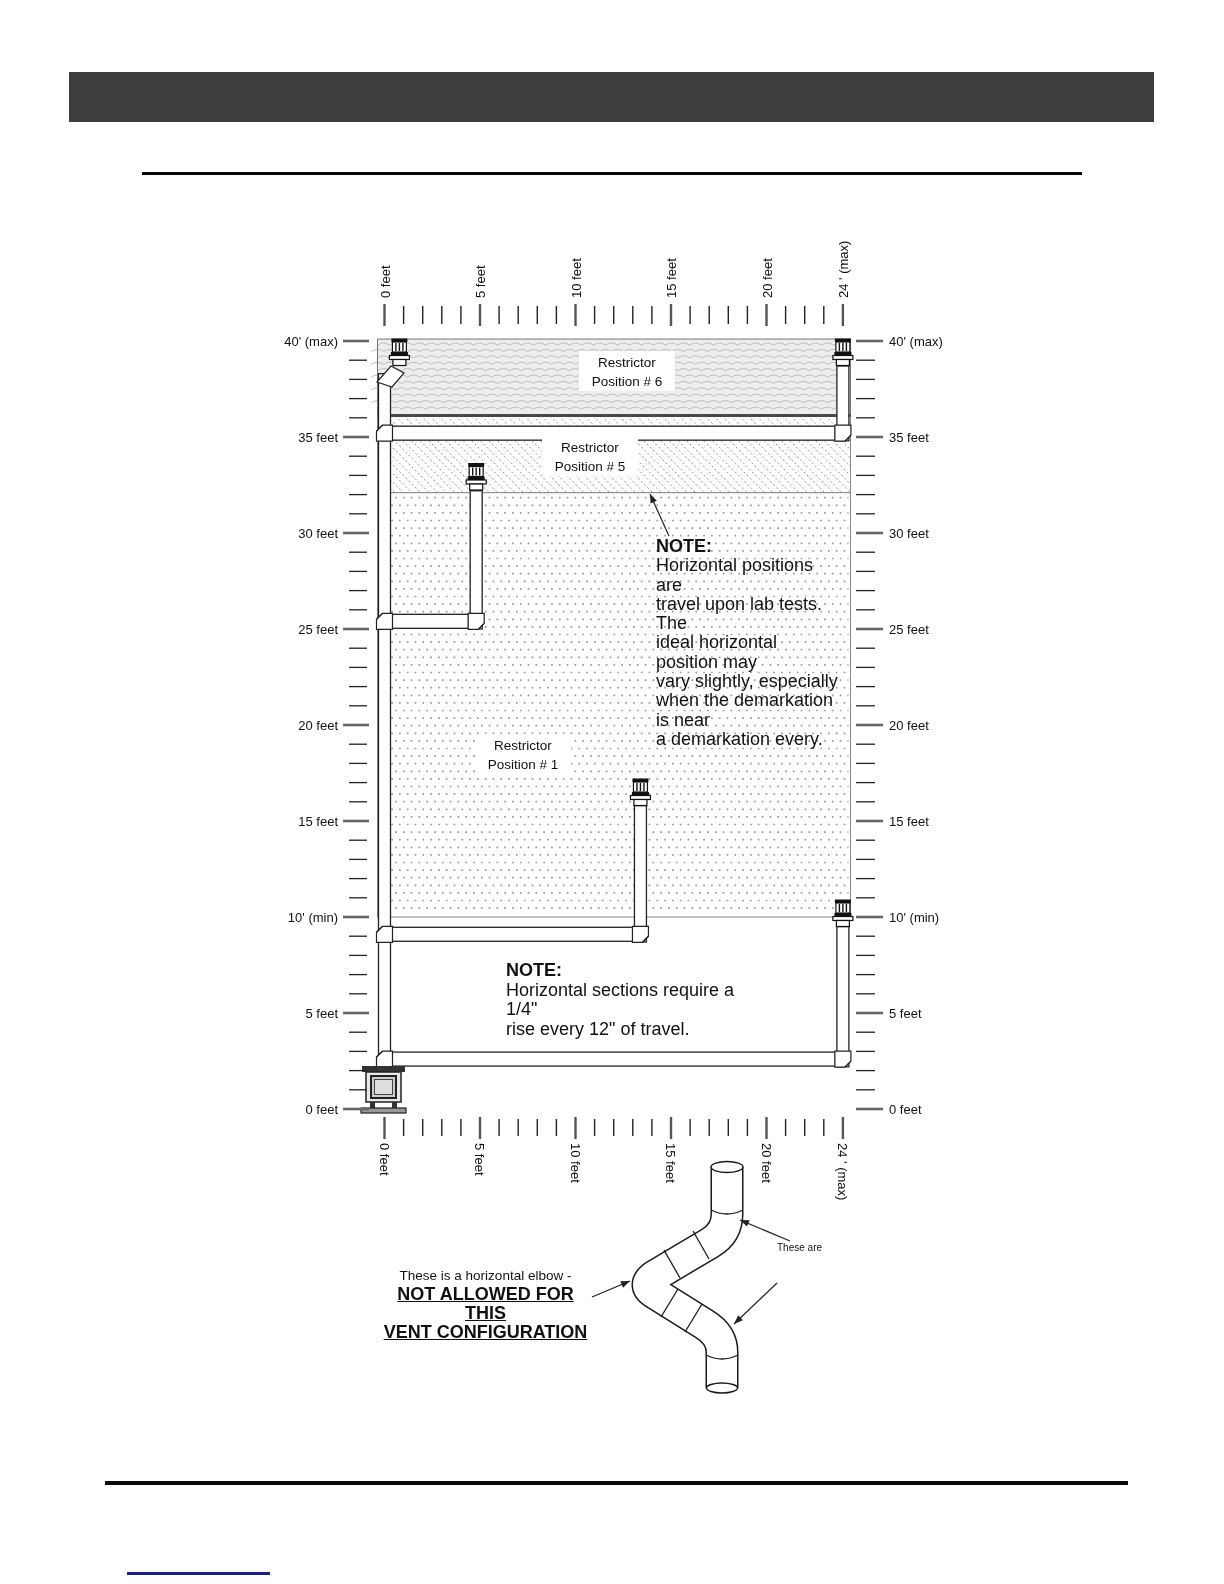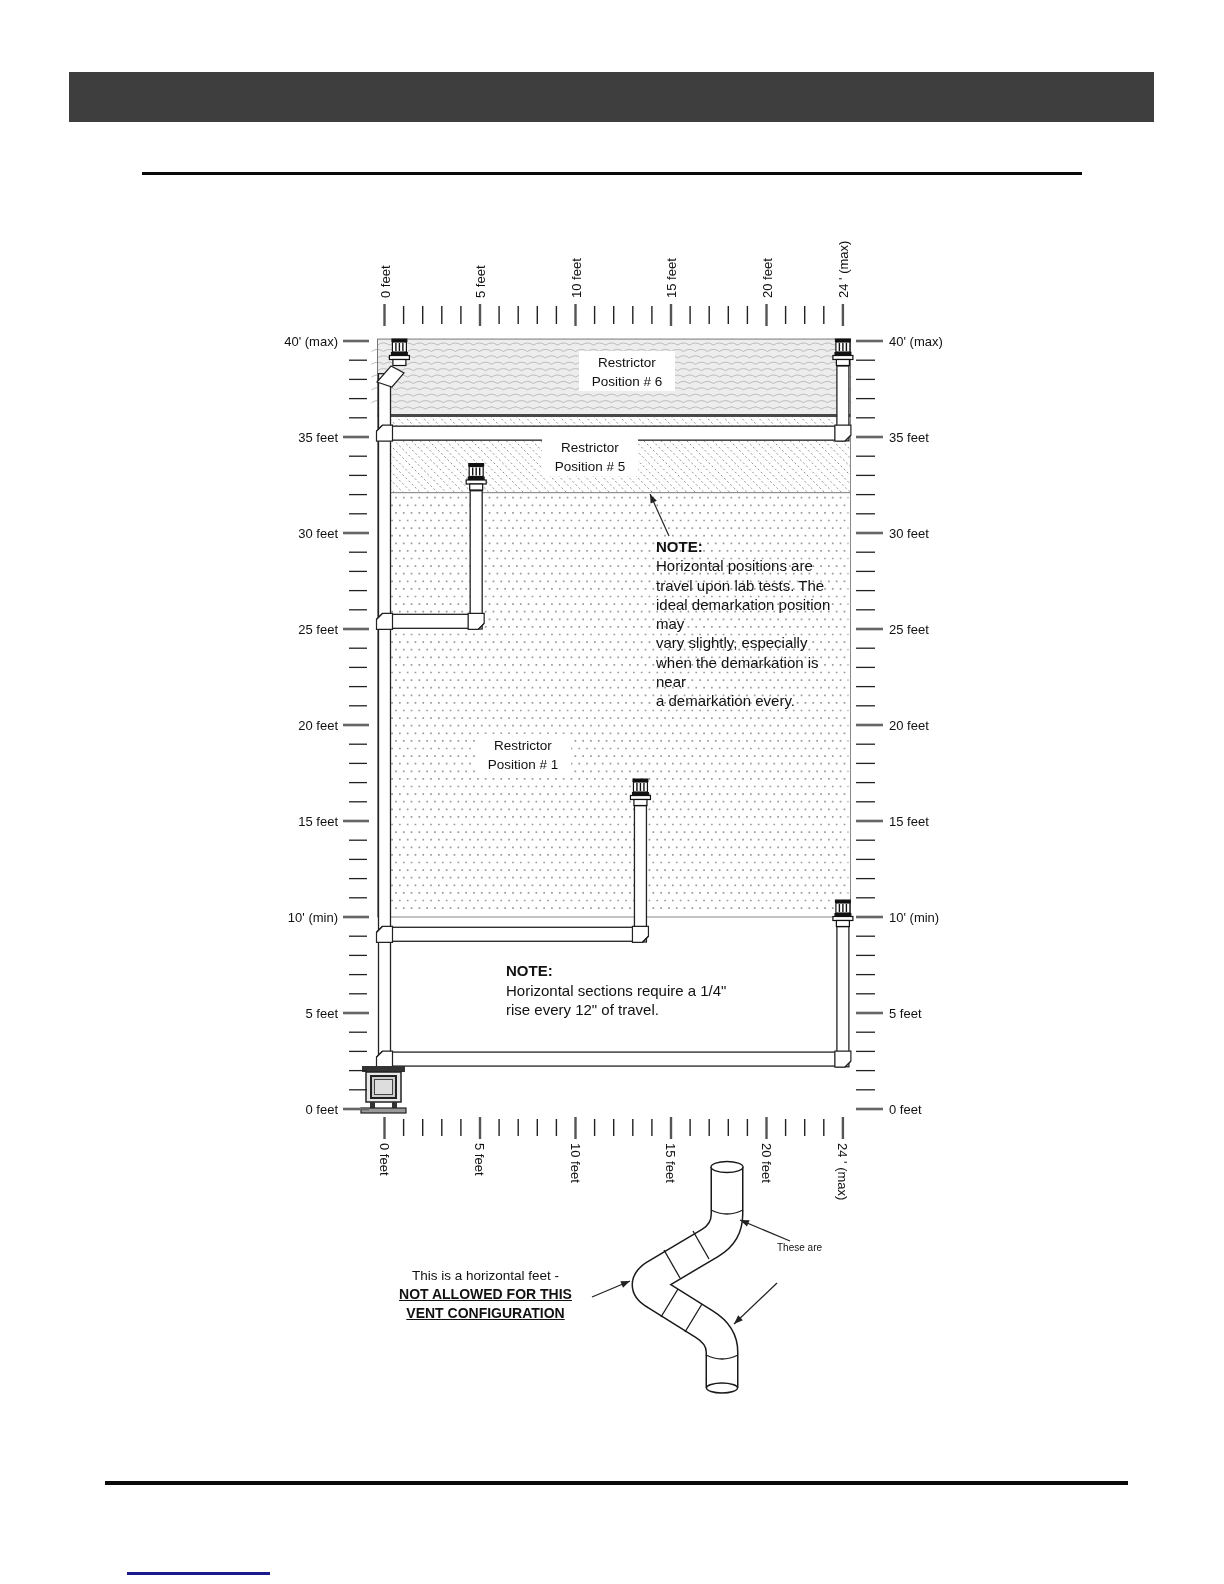--- a/index.html
+++ b/index.html
@@ -3,27 +3,27 @@
 <meta charset="utf-8">
 <style>
   html,body{margin:0;padding:0;background:#fff;}
   .page{position:relative;width:1224px;height:1584px;background:#fff;overflow:hidden;
         font-family:"Liberation Sans",sans-serif;color:#111;}
   .header-bar{position:absolute;left:69px;top:72px;width:1085px;height:50px;}
   .top-rule{position:absolute;left:142px;top:172px;width:940px;height:3px;}
   .bottom-rule{position:absolute;left:105px;top:1481px;width:1023px;height:4px;}
   .footer-link{position:absolute;left:127px;top:1572px;width:143px;height:3px;cursor:pointer;}
   #diagram{position:absolute;left:0;top:0;}
-  .note{position:absolute;font-size:15px;line-height:19.3px;color:#111;}
+  .note{position:absolute;font-size:18px;line-height:19.3px;color:#111;}
   .note .ntitle{font-weight:bold;}
   .note1{left:656px;top:537px;width:185px;}
   .note2{left:506px;top:961px;width:250px;line-height:19.5px;}
   .fig-caption{position:absolute;left:378px;top:1266px;width:215px;text-align:center;
                font-size:13.5px;line-height:19px;}
-  .fig-caption .bold-line{font-weight:bold;font-size:14px;text-decoration:underline;}
+  .fig-caption .bold-line{font-weight:bold;font-size:18px;text-decoration:underline;}
   .these-are{position:absolute;left:777px;top:1242px;font-size:10px;}
 </style>
 </head>
 <body>
 
 <div class="page">
   <div class="header-bar" style="background: rgb(62, 62, 62);"></div>
   <div class="top-rule" style="background: rgb(10, 10, 10);"></div>
 
   <svg id="diagram" width="1224" height="1584" viewBox="0 0 1224 1584">
@@ -467,37 +467,37 @@
         <line x1="777" y1="1283" x2="734" y2="1324" stroke="#222" stroke-width="1.2"></line>
         <polygon points="734,1324 742.8598940388474,1320.250029650731 738.1673817705521,1315.3286143449577" fill="#222"></polygon>
       </g>
     </svg>
 
   <div class="note note1">
     <div class="ntitle">NOTE:</div>
     <div class="nlines">
         <div>Horizontal positions are</div>
         <div>travel upon lab tests.  The</div>
-        <div>ideal demarkation position may</div>
+        <div>ideal horizontal position may</div>
         <div>vary slightly, especially</div>
         <div>when the demarkation is near</div>
         <div>a demarkation every.</div>
       </div>
   </div>
 
   <div class="note note2">
     <div class="ntitle">NOTE:</div>
     <div class="nlines">
         <div>Horizontal sections require a 1/4"</div>
         <div>rise every 12" of travel.</div>
       </div>
   </div>
 
   <div class="fig-caption">
-      <div>This is a horizontal feet -</div>
+      <div>These is a horizontal elbow -</div>
       <div class="bold-line">NOT ALLOWED FOR THIS</div>
       <div class="bold-line">VENT CONFIGURATION</div>
     </div>
   <div class="these-are">These are</div>
 
   <div class="bottom-rule" style="background: rgb(10, 10, 10);"></div>
   <div class="footer-link" style="background: rgb(26, 26, 138);"></div>
 </div>
 
 </body></html>

